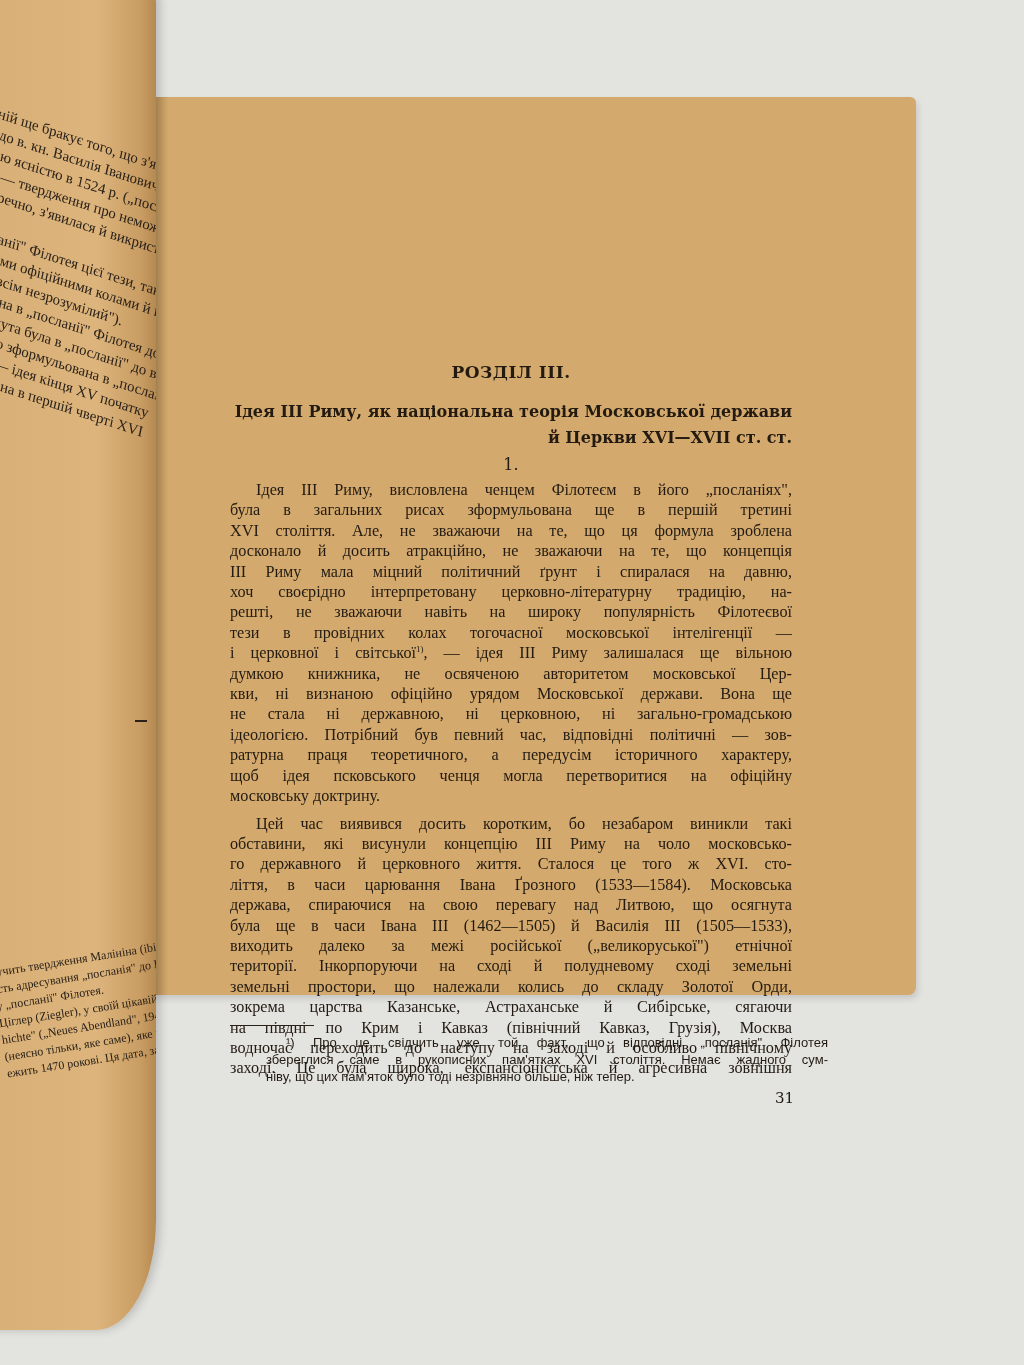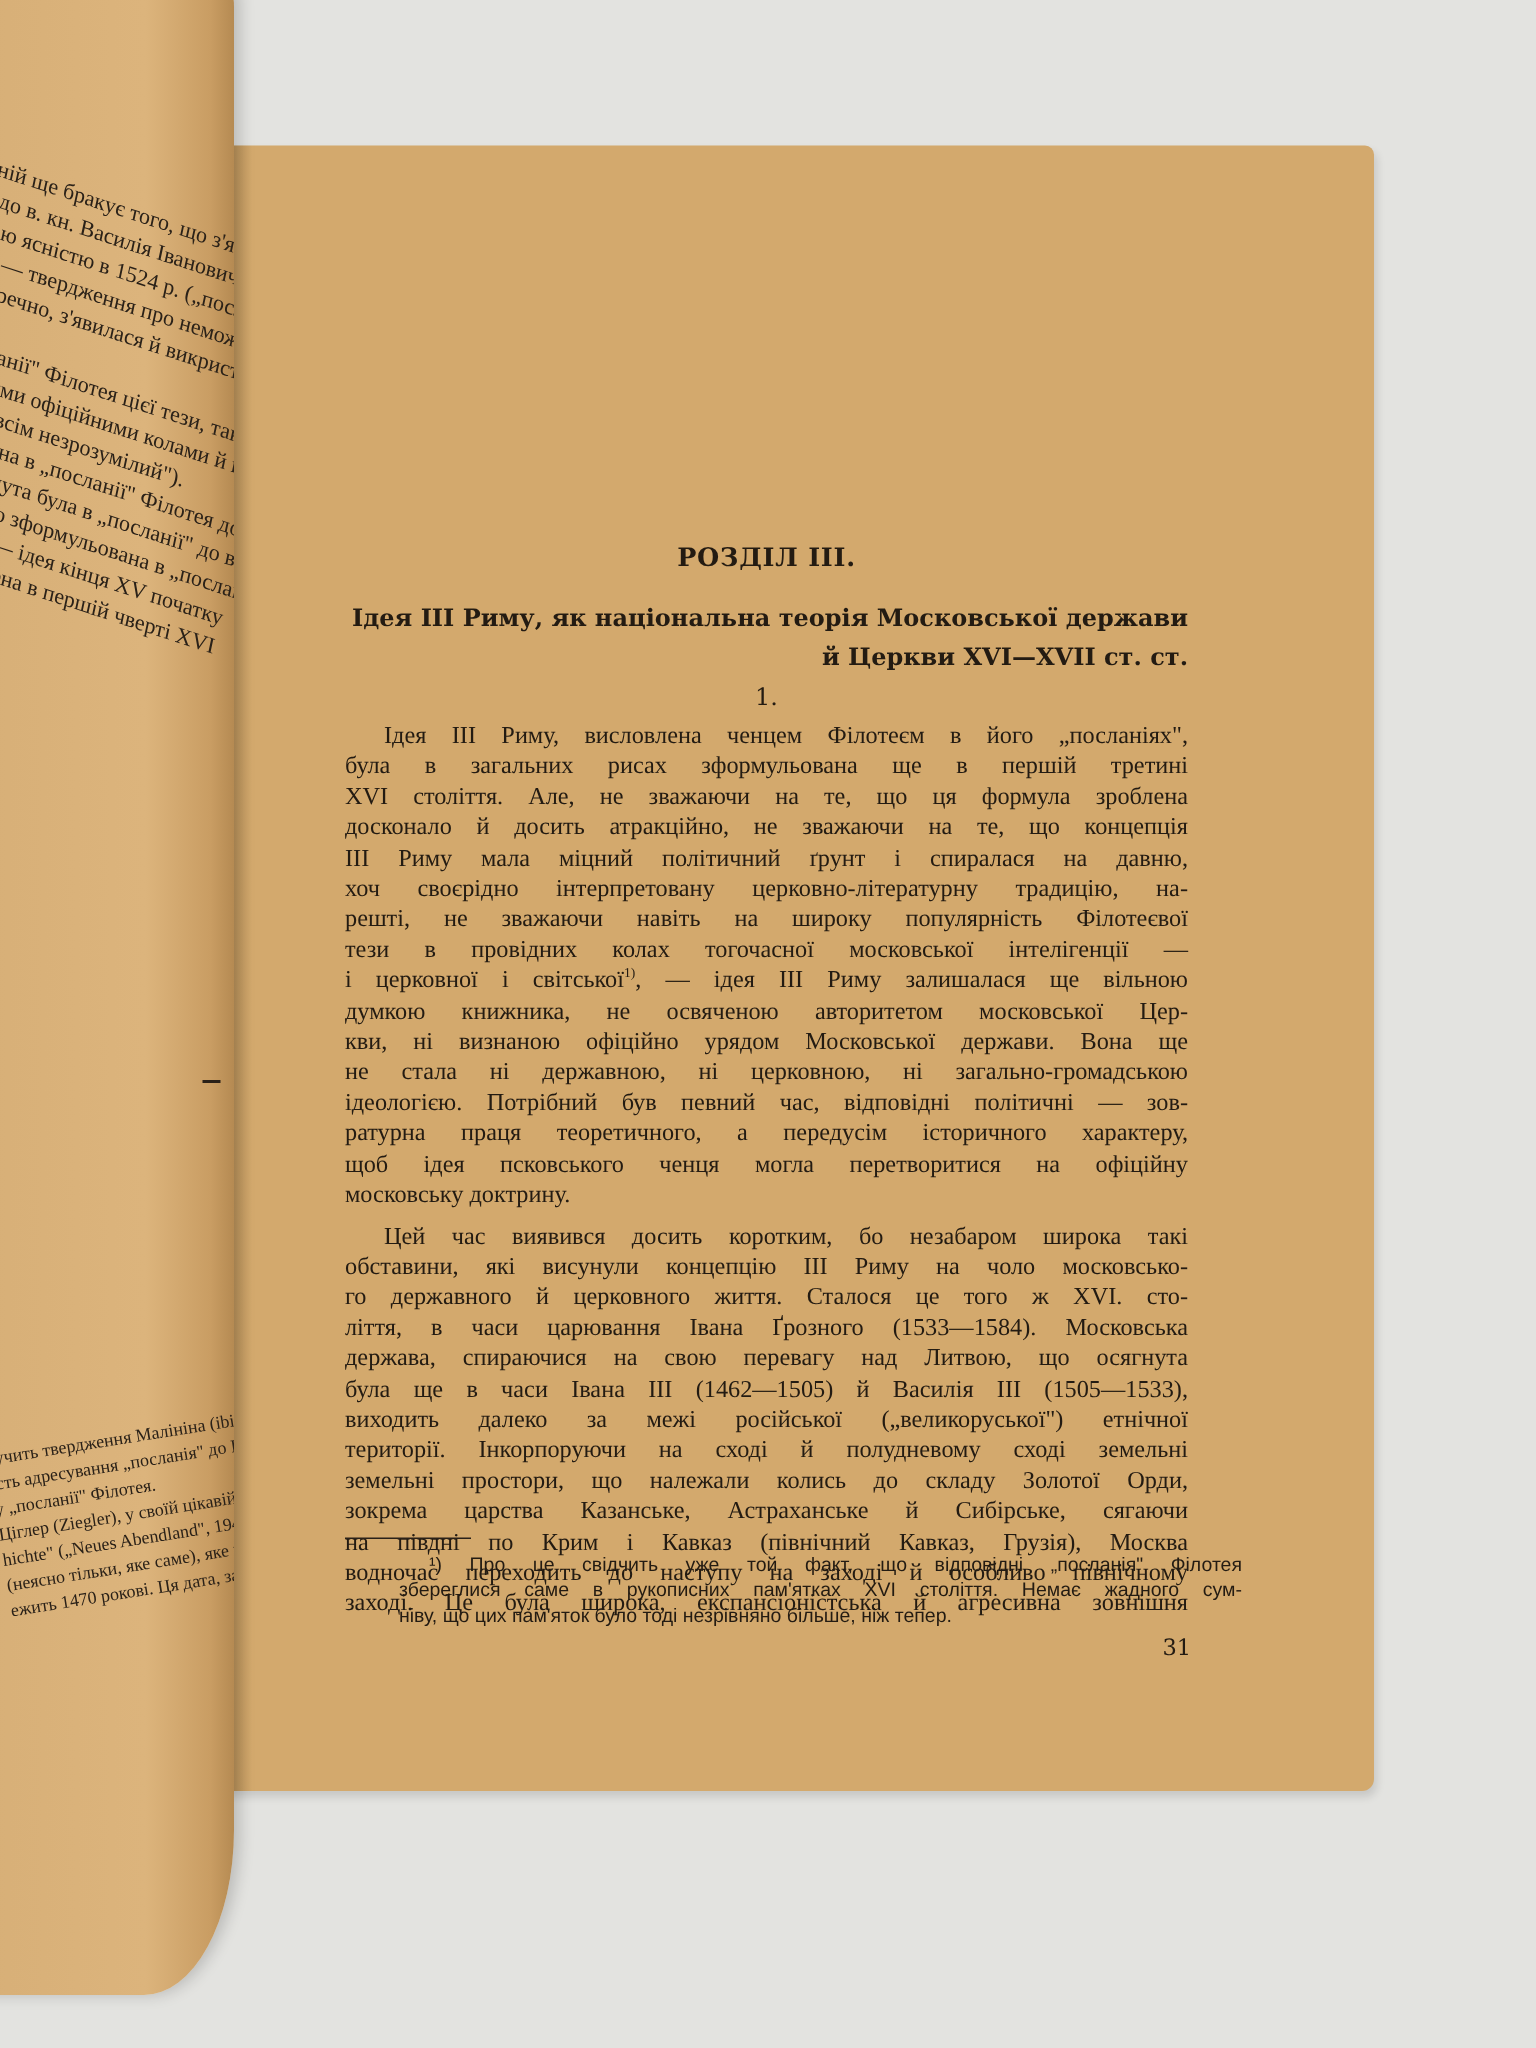--- a/index.html
+++ b/index.html
@@ -26,21 +26,21 @@
     .left-page .lp-notes {
       position: absolute; left: 30px; top: 985px; width: 240px;
       transform: rotate(-9deg); transform-origin: 0 0;
       font-family: "Liberation Serif", serif; font-size: 12px; line-height: 17px;
       color: #2a2118; white-space: nowrap;
     }
     .left-page .lp-mark {
       position: absolute; left: 175px; top: 740px; width: 12px; height: 2px; background: #2a2118;
     }
     .right-page {
-      position: absolute; left: 150px; top: 97px; width: 766px; height: 1097px;
+      position: absolute; left: 150px; top: 97px; width: 766px; height: 898px;
       background: #d3a96d;
       border-top-right-radius: 6px; border-bottom-right-radius: 8px;
       box-shadow: 2px 4px 6px rgba(0,0,0,0.12);
       z-index: 1;
     }
     .right-page::before {
       content: ""; position: absolute; left: 0; top: 0; bottom: 0; width: 18px;
       background: linear-gradient(90deg, rgba(120,85,40,0.35), rgba(120,85,40,0));
     }
     .content {
@@ -136,21 +136,21 @@
         <span class="line"><span>і церковної і світської</span><sup>1)</sup><span>, — ідея III Риму залишалася ще вільною</span></span>
         <span class="line">думкою книжника, не освяченою авторитетом московської Цер-</span>
         <span class="line">кви, ні визнаною офіційно урядом Московської держави. Вона ще</span>
         <span class="line">не стала ні державною, ні церковною, ні загально-громадською</span>
         <span class="line">ідеологією. Потрібний був певний час, відповідні політичні — зов-</span>
         <span class="line">ратурна праця теоретичного, а передусім історичного характеру,</span>
         <span class="line">щоб ідея псковського ченця могла перетворитися на офіційну</span>
         <span class="line last">московську доктрину.</span>
       </p>
       <p class="para">
-        <span class="line indent">Цей час виявився досить коротким, бо незабаром широка такі</span>
+        <span class="line indent">Цей час виявився досить коротким, бо незабаром виникли такі</span>
         <span class="line">обставини, які висунули концепцію III Риму на чоло московсько-</span>
         <span class="line">го державного й церковного життя. Сталося це того ж XVI. сто-</span>
         <span class="line">ліття, в часи царювання Івана Ґрозного (1533—1584). Московська</span>
         <span class="line">держава, спираючися на свою перевагу над Литвою, що осягнута</span>
         <span class="line">була ще в часи Івана III (1462—1505) й Василія III (1505—1533),</span>
         <span class="line">виходить далеко за межі російської („великоруської") етнічної</span>
         <span class="line">території. Інкорпоруючи на сході й полудневому сході земельні</span>
         <span class="line">земельні простори, що належали колись до складу Золотої Орди,</span>
         <span class="line">зокрема царства Казанське, Астраханське й Сибірське, сягаючи</span>
         <span class="line">на півдні по Крим і Кавказ (північний Кавказ, Грузія), Москва</span>

